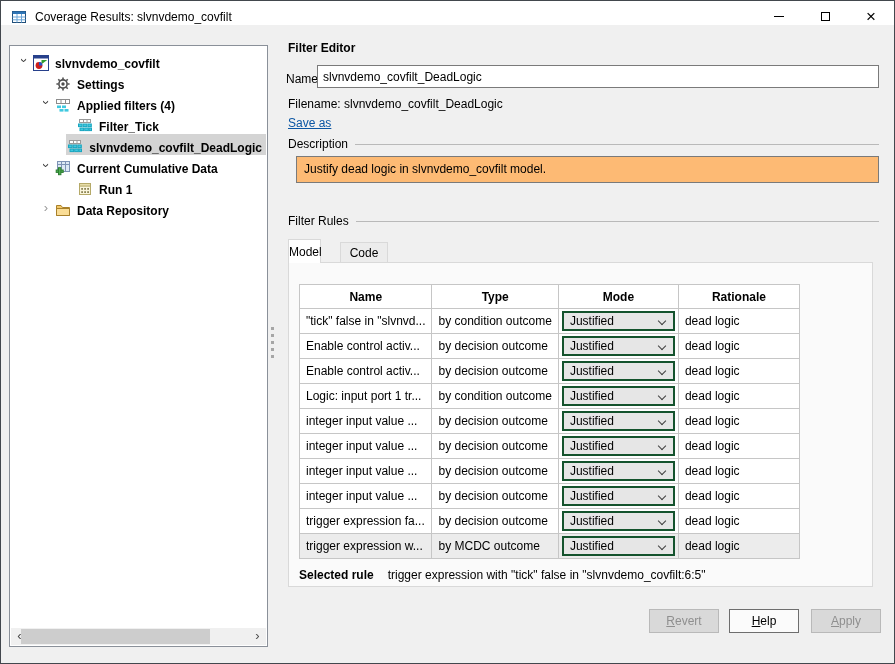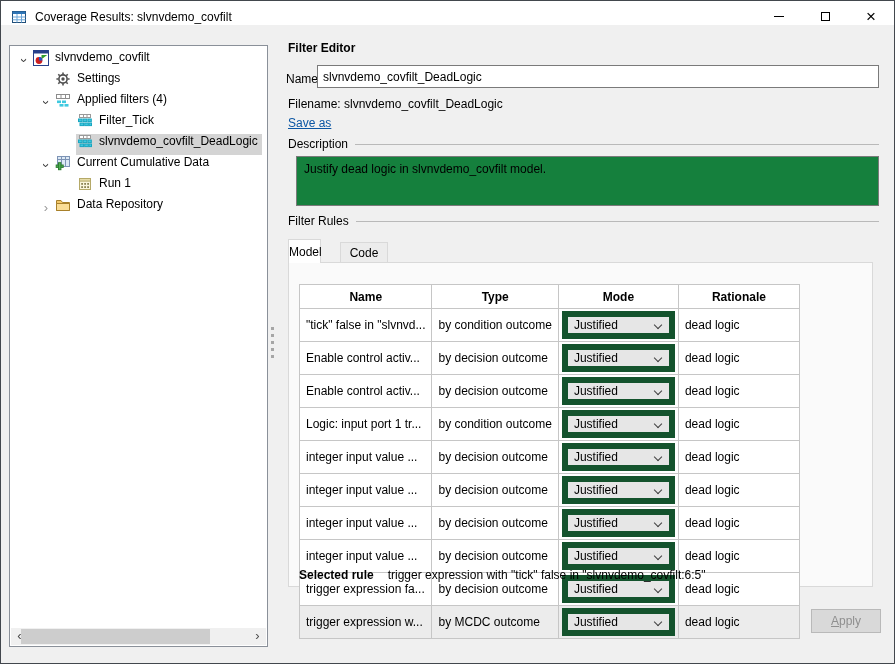--- a/index.html
+++ b/index.html
@@ -23,21 +23,21 @@
   .tree-panel{position:absolute;left:8px;top:44px;width:259px;height:602px;
     background:#fff;border:1px solid #8a9099;}
   .tree{position:absolute;left:1px;top:4px;right:1px;}
   .tree-row{height:21px;display:flex;align-items:center;white-space:nowrap;overflow:hidden;}
   .tree-row.lvl0{padding-left:5px;}
   .tree-row.lvl1{padding-left:27px;}
   .tree-row.lvl2{padding-left:49px;}
   .expander{display:inline-block;width:16px;text-align:center;font-size:13px;color:#3c3c3c;}
   .expander.expanded{transform:rotate(90deg);}
   .expander.collapsed{color:#9a9a9a;}
-  .row-inner{display:flex;align-items:flex-start;height:21px;padding:0 4px 0 1px;}
+  .row-inner{display:flex;align-items:flex-end;height:21px;padding:0 4px 0 1px;font-weight:bold;}
   .tree-row.selected .row-inner{background:#d4d4d4;}
   .tree-icon{width:16px;height:16px;margin-right:6px;flex:0 0 16px;}
   .tree-icon svg{display:block;}
   .tree-label{font-size:12px;}
   .tree-hscroll{position:absolute;left:1px;bottom:1px;width:255px;height:17px;background:#f0f0f0;}
   .hs-arrow{position:absolute;top:0;width:17px;height:17px;text-align:center;
     line-height:16px;color:#4a4a4a;font-size:13px;}
   .hs-left{left:0;} .hs-right{right:0;}
   .hs-thumb{position:absolute;left:10px;top:1px;width:189px;height:15px;background:#cdcdcd;}
   
@@ -48,40 +48,40 @@
   .name-label{position:absolute;left:285px;top:71px;}
   .name-input{position:absolute;left:316px;top:64px;width:562px;height:23px;
     border:1px solid #7a7a7a;background:#fff;font:12px "Liberation Sans","DejaVu Sans",sans-serif;
     padding:0 5px;}
   .filename-text{position:absolute;left:287px;top:96px;}
   .save-as{position:absolute;left:287px;top:115px;color:#0b56a4;text-decoration:underline;cursor:pointer;}
   .group-row{position:absolute;display:flex;align-items:center;}
   .group-desc{left:287px;top:136px;width:591px;}
   .group-rules{left:287px;top:213px;width:591px;}
   .group-row .rule-line{flex:1;height:1px;background:#b9b9b9;margin-left:7px;}
-  .desc-box{position:absolute;left:295px;top:155px;width:583px;height:50px;
-    border:1px solid #7a7a7a;background:#15803d;resize:none;
+  .desc-box{position:absolute;left:295px;top:155px;width:583px;height:27px;
+    border:1px solid #7a7a7a;background:#fdba74;resize:none;
     font:12px "Liberation Sans","DejaVu Sans",sans-serif;padding:5px 7px;overflow:hidden;}
   
   .tab{position:absolute;text-align:center;border:1px solid #d9d9d9;border-bottom:none;}
   .tab-model{left:287px;top:238px;width:33px;height:24px;background:#fff;z-index:3;line-height:24px;}
   .tab-code{left:339px;top:241px;width:48px;height:21px;background:#ececec;z-index:1;line-height:20px;}
   .tab-panel{position:absolute;left:287px;top:261px;width:585px;height:325px;
     background:#fafafa;border:1px solid #d9d9d9;z-index:2;}
   
   .rules-table{position:absolute;left:10px;top:21px;border-collapse:collapse;table-layout:fixed;
     background:#fff;}
   .rules-table th,.rules-table td{border:1px solid #c6c6c6;height:24px;padding:0 6px;
     font-size:12px;white-space:nowrap;overflow:hidden;text-align:left;}
   .rules-table th{font-weight:bold;text-align:center;background:#fff;}
   .rules-table{border:1px solid #7b7b7b;}
   .rules-table tr.selected td{background:#ececec;}
   .col-name{width:121px;} .col-type{width:120px;} .col-mode{width:120px;} .col-rat{width:121px;}
   td.mode-cell{padding:2px 3px;}
-  .combo{position:relative;height:28px;background:#e6e6e6;border:6px solid #14532d;
+  .combo{position:relative;height:20px;background:#e6e6e6;border:2px solid #14532d;
     display:flex;align-items:center;padding:0 20px 0 6px;}
   .combo-chevron{position:absolute;right:8px;top:5px;width:6px;height:6px;
     border-right:1.4px solid #3f3f3f;border-bottom:1.4px solid #3f3f3f;transform:rotate(45deg);}
   .selected-rule{position:absolute;left:10px;top:305px;white-space:nowrap;}
   .selected-rule b{font-weight:bold;margin-right:14px;}
   
   .btn{position:absolute;display:flex;align-items:center;justify-content:center;
     background:#f0f0f0;border:1px solid #8c8c8c;font-size:12px;cursor:default;}
   .btn-remove{left:789px;top:387px;width:69px;height:23px;}
   .btn-view{left:786px;top:416px;width:78px;height:24px;}

